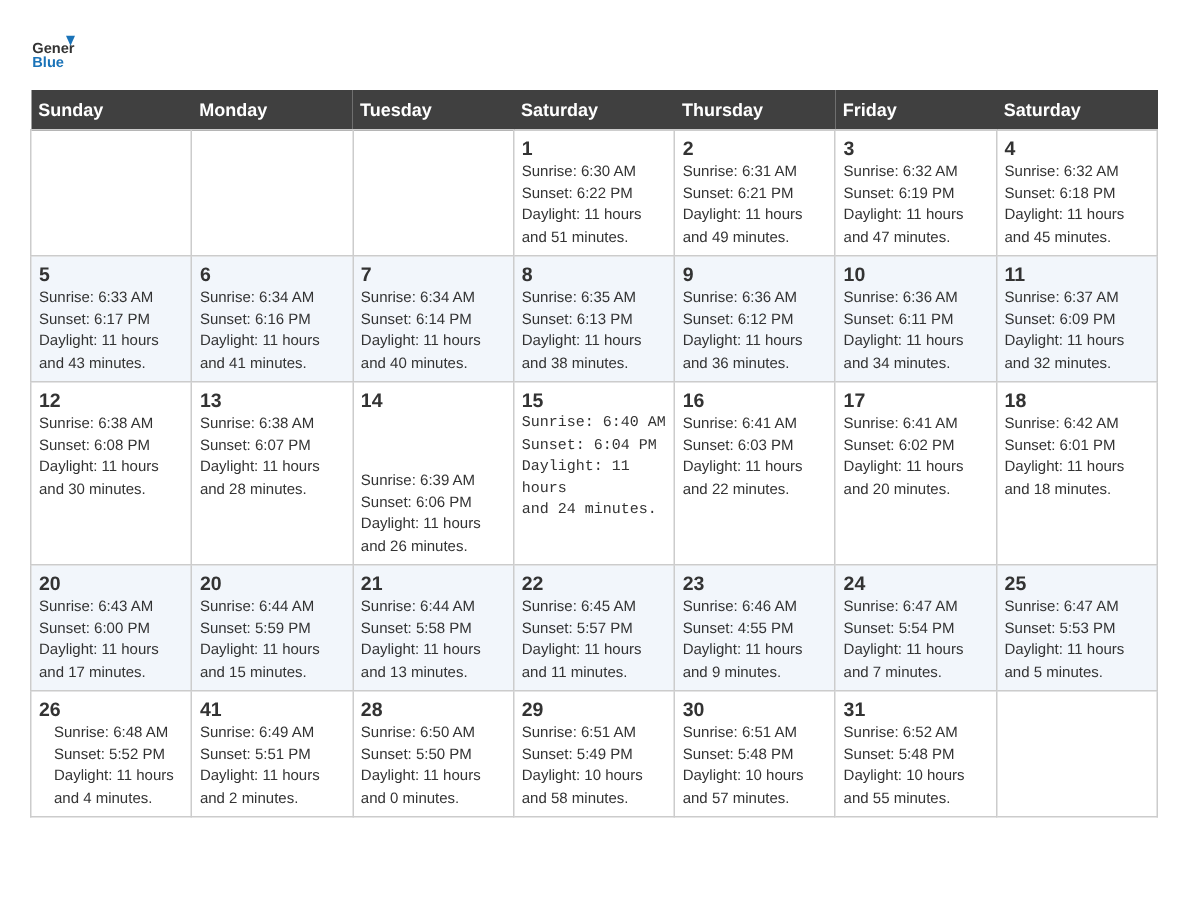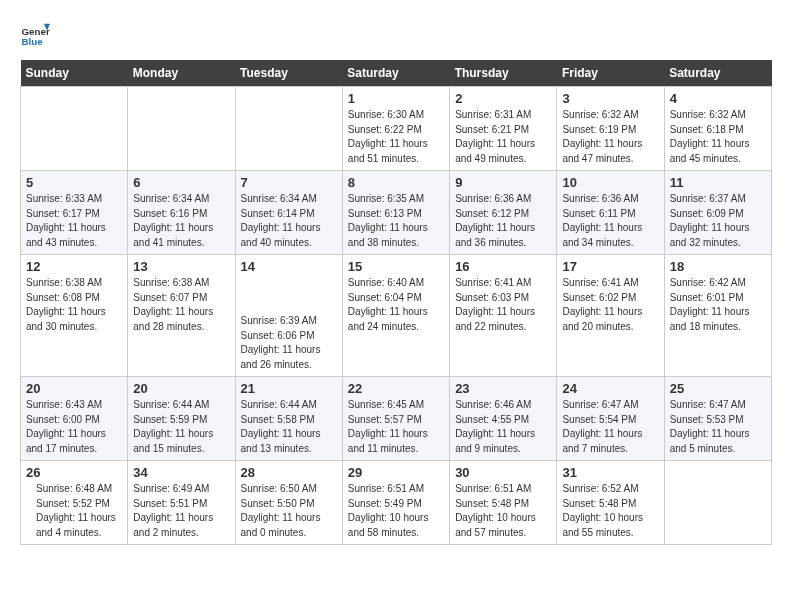--- a/index.html
+++ b/index.html
@@ -217,21 +217,21 @@
         </td>
         <td>
           <span class="day-number">14</span>
           <div class="cell-info" style="white-space: pre-line; margin-top: 40px;">Sunrise: 6:39 AM
 Sunset: 6:06 PM
 Daylight: 11 hours
 and 26 minutes.</div>
         </td>
         <td>
           <span class="day-number">15</span>
-          <div class="cell-info" style="white-space: pre-line;">Sunrise: 6:40 AM
+          <div class="cell-info" style="white-space: pre-line; font-family: Liberation Mono, monospace;">Sunrise: 6:40 AM
 Sunset: 6:04 PM
 Daylight: 11 hours
 and 24 minutes.</div>
         </td>
         <td>
           <span class="day-number">16</span>
           <div class="cell-info" style="white-space: pre-line;">Sunrise: 6:41 AM
 Sunset: 6:03 PM
 Daylight: 11 hours
 and 22 minutes.</div>
@@ -304,21 +304,21 @@
       </tr>
       <tr>
         <td>
           <span class="day-number">26</span>
           <div class="cell-info" style="white-space: pre-line; margin-left: 10px;">Sunrise: 6:48 AM
 Sunset: 5:52 PM
 Daylight: 11 hours
 and 4 minutes.</div>
         </td>
         <td>
-          <span class="day-number">34</span>
+          <span class="day-number">41</span>
           <div class="cell-info" style="white-space: pre-line;">Sunrise: 6:49 AM
 Sunset: 5:51 PM
 Daylight: 11 hours
 and 2 minutes.</div>
         </td>
         <td>
           <span class="day-number">28</span>
           <div class="cell-info" style="white-space: pre-line;">Sunrise: 6:50 AM
 Sunset: 5:50 PM
 Daylight: 11 hours

